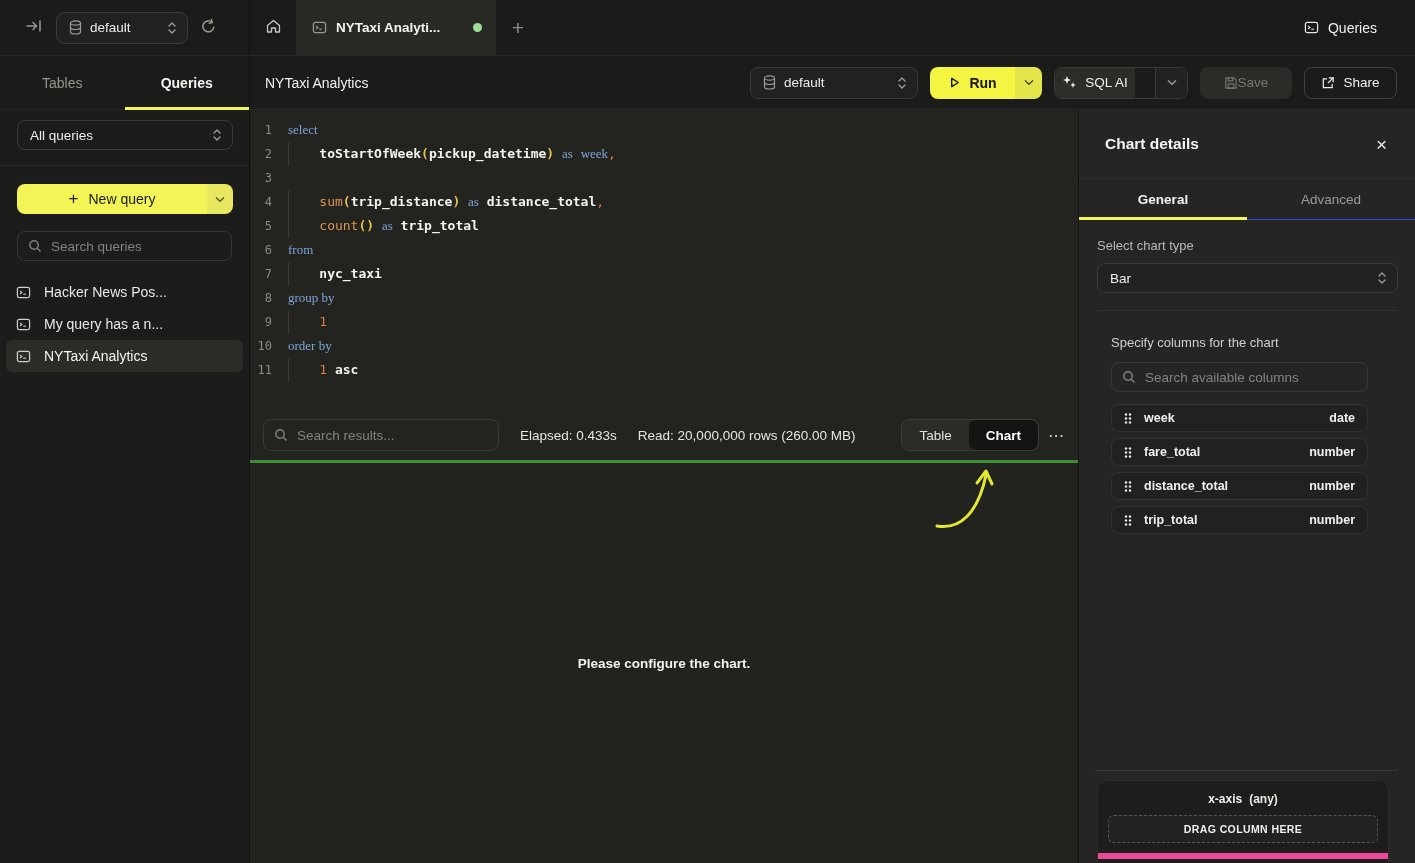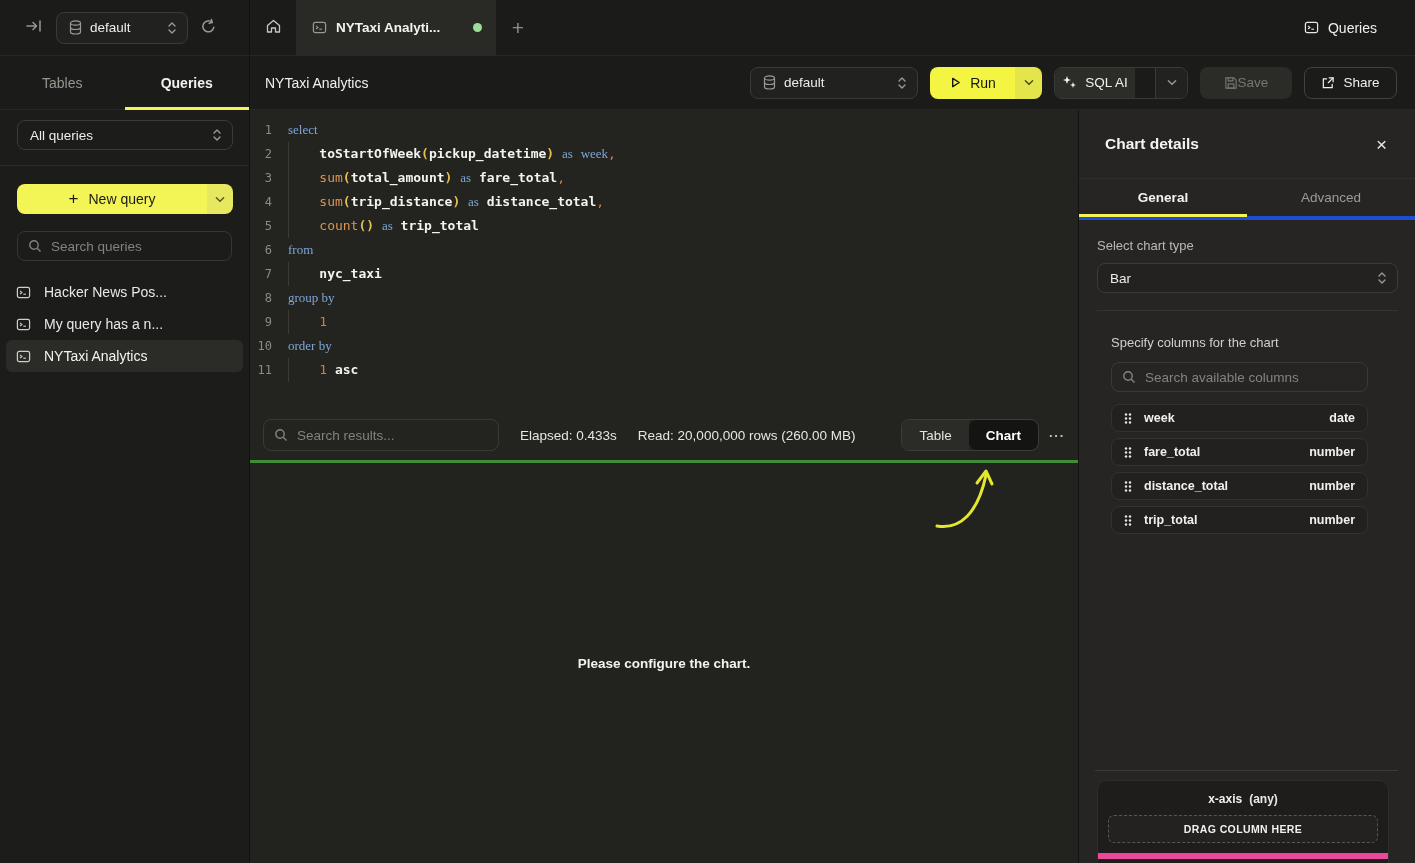--- a/index.html
+++ b/index.html
@@ -29,21 +29,21 @@
   .sidebar-tabs { width:250px; flex:0 0 250px; display:flex; border-right:1px solid #111110; }
   .s-tab { flex:1; position:relative; display:flex; align-items:center; justify-content:center; color:#96968f; font-size:14px; cursor:pointer; }
   .s-tab.active { color:#f2f2ee; font-weight:700; }
   .s-tab.active .underline { position:absolute; left:0; right:0; bottom:-1px; height:3px; background:var(--accent-yellow); }
   .editor-header { flex:1; display:flex; align-items:center; padding:0 18px 0 15px; }
   .page-title { font-size:14px; color:#f0f0ec; }
   .toolbar { margin-left:auto; display:flex; align-items:center; gap:12px; }
   .toolbar .select.small { width:168px; height:32px; }
   .split-btn { display:flex; align-items:stretch; height:32px; border-radius:8px; overflow:hidden; cursor:pointer; }
   .run-btn { width:112px; }
-  .run-main { flex:1; display:flex; align-items:center; justify-content:center; gap:8px; background:var(--run-yellow); color:#161613; font-weight:400; font-size:14px; border:none; cursor:pointer; }
+  .run-main { flex:1; display:flex; align-items:center; justify-content:center; gap:8px; background:var(--run-yellow); color:#161613; font-weight:700; font-size:14px; border:none; cursor:pointer; }
   .run-chevron { width:27px; background:#e4e54b; border:none; display:flex; align-items:center; justify-content:center; color:#4a4a20; cursor:pointer; }
   .sqlai-btn { width:134px; border:1px solid #3a3a37;gap:20px; }
   .sqlai-main { flex:1; display:flex; align-items:center; justify-content:center; gap:8px; background:#2c2c29; border:none; color:#f0f0ec; font-size:13.5px; cursor:pointer; }
   .sqlai-chevron { width:32px; background:#222220; border:none; border-left:1px solid #3a3a37; display:flex; align-items:center; justify-content:center; color:#9a9a94; cursor:pointer; }
   .save-btn { width:92px; height:32px; border:none; border-radius:8px; background:#2b2b28; color:#777771; display:flex; align-items:center; justify-content:center; font-size:13.5px; cursor:default; }
   .share-btn { width:93px; height:32px; border:1px solid #42423e; border-radius:8px; background:transparent; color:#f0f0ec; display:flex; align-items:center; justify-content:center; gap:8px; font-size:13.5px; font-weight:500; cursor:pointer; }
 
   
   .sidebar { position:absolute; top:110px; left:0; bottom:0; width:250px; background:#1c1c1a; border-right:1px solid #111110; }
   .sidebar-inner { padding:10px 17px 0 17px; }
@@ -88,21 +88,21 @@
   .chart-empty { position:absolute; top:353px; left:0; right:0; bottom:0; display:flex; align-items:center; justify-content:center; background:#22231e; }
   .empty-msg { font-size:13.5px; font-weight:700; color:#f2f2ee; }
   .config-arrow { position:absolute; left:670px; top:2px; }
   .config-arrow path { stroke:var(--arrow-yellow); stroke-width:3; fill:none; stroke-linecap:round; stroke-linejoin:round; }
 
   
   .chart-panel { position:absolute; top:110px; right:0; bottom:0; width:337px; background:#262523; border-left:1px solid #131312; }
   .panel-header { height:69px; display:flex; align-items:center; padding:0 28px 0 26px; border-bottom:1px solid #2e2e2b; }
   .panel-title { flex:1; font-size:15.5px; font-weight:700; color:#f4f4f0; }
   .close-btn { background:none; border:none; color:#e8e8e4; font-size:19px; cursor:pointer; line-height:1; }
-  .panel-tabs { height:41px; display:flex; border-bottom:4px solid #1d4ed8; }
+  .panel-tabs { height:41px; display:flex; border-bottom:1px solid #1d4ed8; }
   .p-tab { flex:1; position:relative; display:flex; align-items:center; justify-content:center; font-size:13.5px; color:#9c9c96; cursor:pointer; }
   .p-tab.active { color:#f2f2ee; font-weight:600; }
   .p-tab.active .underline { position:absolute; left:0; right:0; bottom:-1px; height:3px; background:var(--accent-yellow); }
   .panel-body { position:relative; padding:18px 17px 0 18px; height:calc(100% - 110px); }
   .field-label { font-size:13px; color:#b9b9b3; margin-bottom:10px; }
   .bar-select { height:30px; background:#232220; border-color:#3c3b38; }
   .panel-divider { height:1px; background:#33332f; margin-top:17px; }
   .columns-section { margin-top:24px; padding-left:14px; width:271px; }
   .columns-label { font-size:13px; font-weight:500; color:#d0d0cb; }
   .columns-search { margin-top:12px; width:257px; border-color:#3a3937; }
@@ -353,21 +353,20 @@
           <div class="code-line">
             <span class="gutter">1</span>
             <span class="code-content"><span class="tok-kw">select</span></span>
           </div>
           <div class="code-line">
             <span class="gutter">2</span>
             <span class="code-content"><span class="indent-guide"></span><span class="tok-pl">    </span><span class="tok-id">toStartOfWeek</span><span class="tok-par">(</span><span class="tok-id">pickup_datetime</span><span class="tok-par">)</span><span class="tok-pl"> </span><span class="tok-kw">as</span><span class="tok-pl"> </span><span class="tok-kw">week</span><span class="tok-pun">,</span></span>
           </div>
           <div class="code-line">
             <span class="gutter">3</span>
-            <span class="code-content"><span class="indent-guide"></span><span class="tok-pl">    </span><span class="tok-fn">sum</span><span class="tok-par">(</span><span class="tok-id">total_amount</span><span class="tok-par">)</span><span class="tok-pl"> </span><span class="tok-kw">as</span><span class="tok-pl"> </span><span class="tok-id">fare_total</span><span class="tok-pun">,</span></span>
           </div>
           <div class="code-line">
             <span class="gutter">4</span>
             <span class="code-content"><span class="indent-guide"></span><span class="tok-pl">    </span><span class="tok-fn">sum</span><span class="tok-par">(</span><span class="tok-id">trip_distance</span><span class="tok-par">)</span><span class="tok-pl"> </span><span class="tok-kw">as</span><span class="tok-pl"> </span><span class="tok-id">distance_total</span><span class="tok-pun">,</span></span>
           </div>
           <div class="code-line">
             <span class="gutter">5</span>
             <span class="code-content"><span class="indent-guide"></span><span class="tok-pl">    </span><span class="tok-fn">count</span><span class="tok-par">()</span><span class="tok-pl"> </span><span class="tok-kw">as</span><span class="tok-pl"> </span><span class="tok-id">trip_total</span></span>
           </div>
           <div class="code-line">

